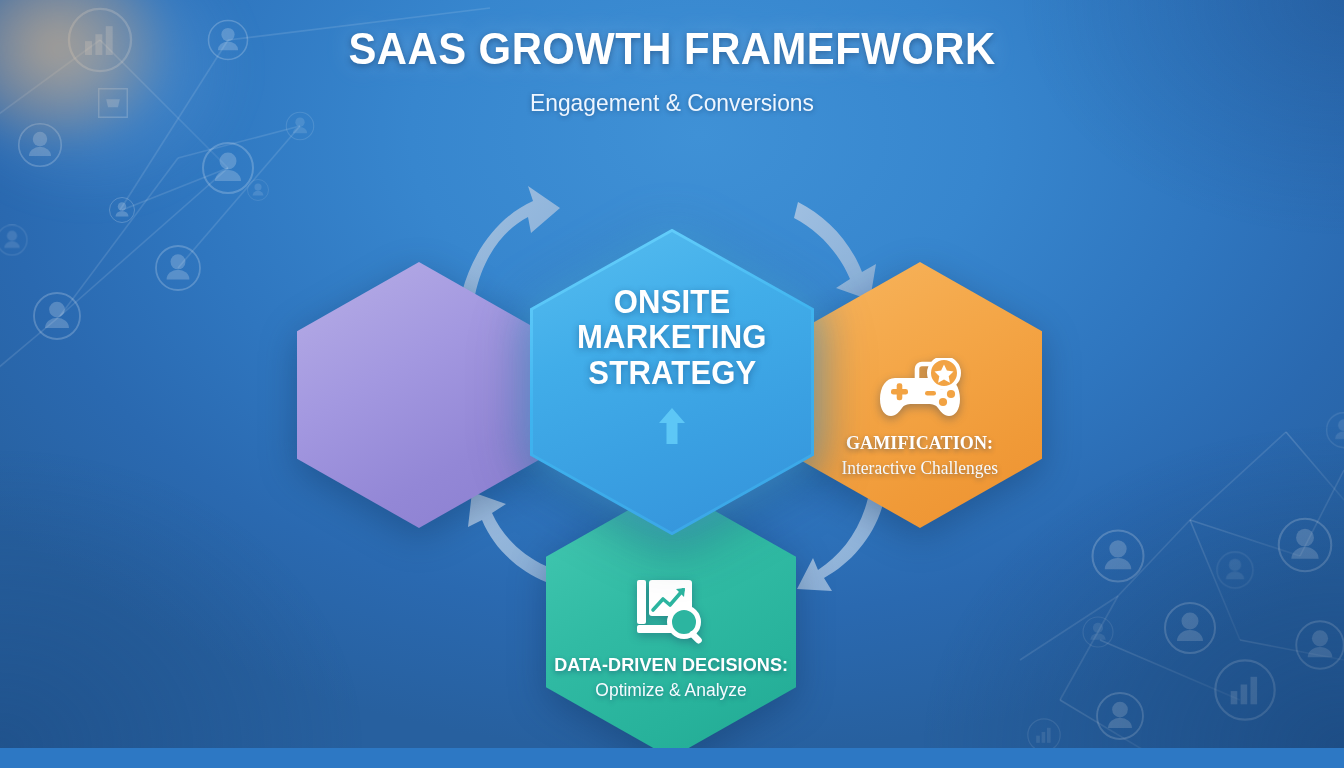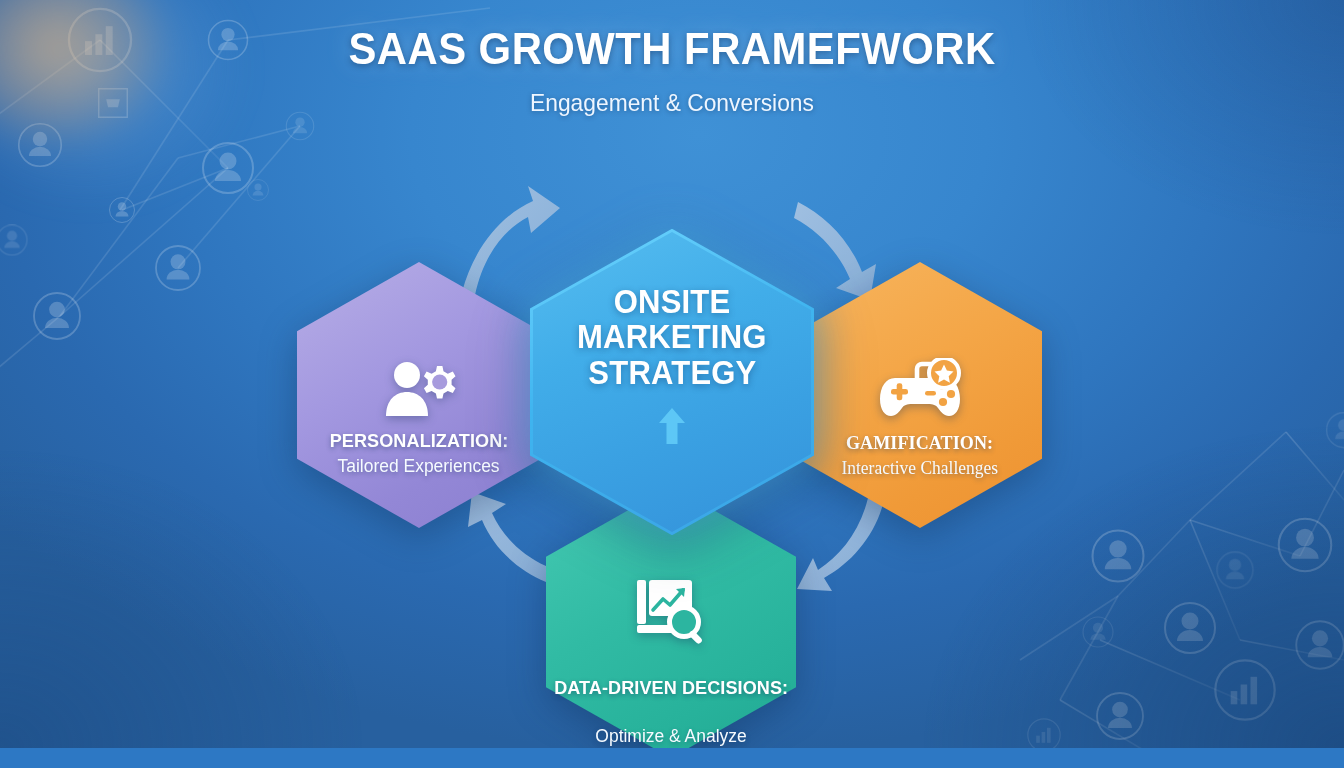--- a/index.html
+++ b/index.html
@@ -93,21 +93,21 @@
     background:linear-gradient(150deg,#f7b55e 0%,#f4a647 42%,#f09a38 74%,#ed9130 100%);
   }
   #hex-gamification .content { top:96px;font-family:Liberation Serif, serif; }
 
   
   #hex-data { left:546px; top:486px; width:250px; height:272px;
       filter:drop-shadow(0 10px 18px rgba(12,40,78,.35)); }
   #hex-data .shape {
     background:linear-gradient(150deg,#45c9b2 0%,#31bba4 42%,#27b29b 75%,#21a892 100%);
   }
-  #hex-data .content { top:92px;gap:23px; }
+  #hex-data .content { top:92px; }
 
   
   #hex-center { left:533px; top:232px; width:278px; height:300px; z-index:5;
       filter:drop-shadow(0 0 22px rgba(90,200,255,.50)) drop-shadow(0 12px 22px rgba(10,38,74,.42)); }
   #hex-center .shape {
     background:linear-gradient(160deg,#56bdf0 0%,#41ade9 36%,#3aa0e2 66%,#3492da 100%);
     border:0;
   }
   #hex-center .rim {
     position:absolute; inset:0;
@@ -244,32 +244,20 @@
         <path d="M546,582 C518,570 494,549 482,520 L468,527 L472,492 L506,504 L492,513
                  C503,537 522,555 546,566 Z"></path>
       </g>
     </g>
   </svg>
 
   <div class="hexwrap">
 
     <div class="hex" id="hex-personalization">
       <div class="shape"></div>
-      <div class="content">
-        <svg class="ico" width="78" height="62" viewBox="0 0 78 62" aria-hidden="true">
-          <circle cx="27" cy="17" r="13" fill="#ffffff"></circle>
-          <path d="M6,58 C6,42 15.5,34 27,34 C38.5,34 48,42 48,58 Z" fill="#ffffff"></path>
-          <path d="M57,8 l5.4,0 l1.1,5.2 l4.3,2.5 l5-2.1 l2.7,4.7 l-3.9,3.5 l0,5 l3.9,3.5
-                   l-2.7,4.7 l-5-2.1 l-4.3,2.5 l-1.1,5.2 l-5.4,0 l-1.1,-5.2 l-4.3,-2.5 l-5,2.1
-                   l-2.7,-4.7 l3.9,-3.5 l0,-5 l-3.9,-3.5 l2.7,-4.7 l5,2.1 l4.3,-2.5 Z" fill="#ffffff"></path>
-          <circle cx="59.7" cy="24" r="7.6" fill="#a79bdd"></circle>
-        </svg>
-        <div class="lbl-main">PERSONALIZATION:</div>
-        <div class="lbl-sub">Tailored Experiences</div>
-      </div>
     </div>
 
     <div class="hex" id="hex-gamification">
       <div class="shape"></div>
       <div class="content">
         <svg class="ico" width="86" height="64" viewBox="0 0 86 64" aria-hidden="true">
           <path d="M18,20 C9,20 3,29 3,41 C3,52 8,58 14,58 C19,58 22,54 25,50
                    C27,47 30,46 35,46 L51,46 C56,46 59,47 61,50 C64,54 67,58 72,58
                    C78,58 83,52 83,41 C83,29 77,20 68,20 Z" fill="#ffffff"></path>
           <rect x="14" y="31" width="17" height="5.6" rx="2.3" fill="#f2a343"></rect>

